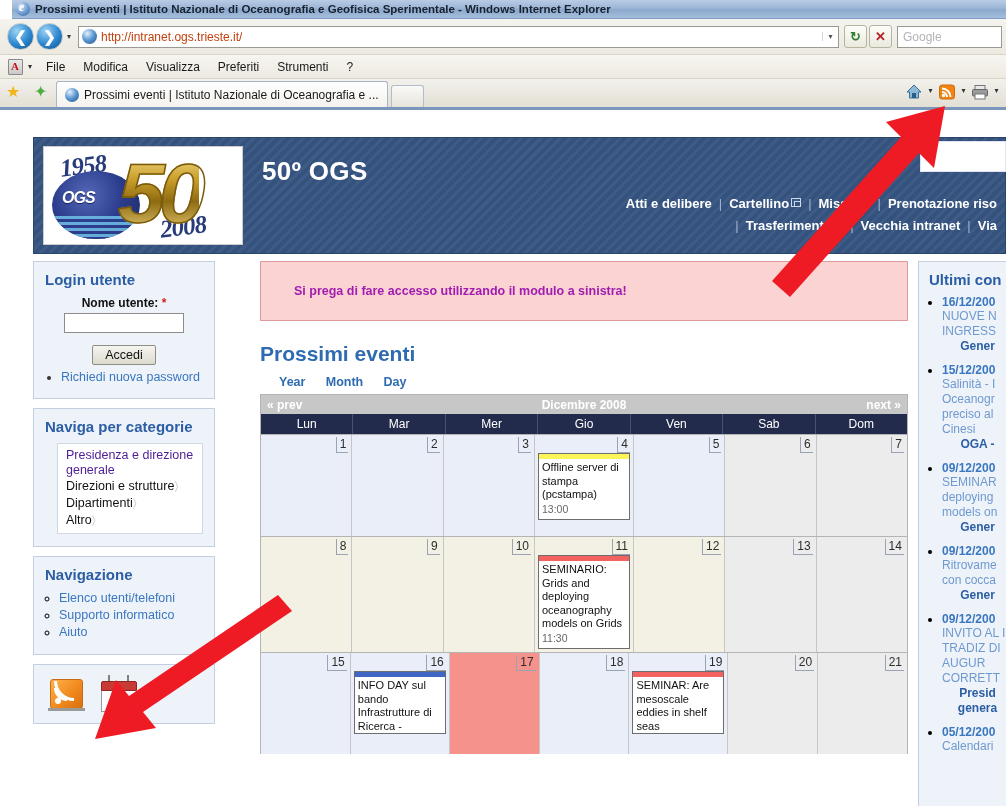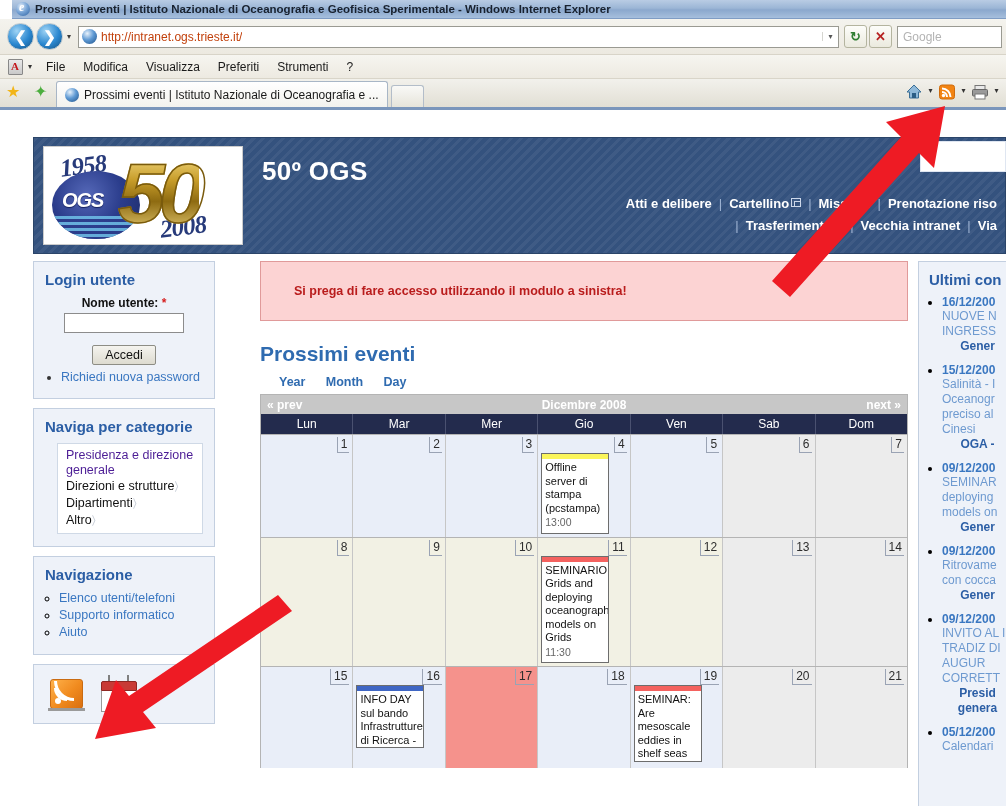--- a/index.html
+++ b/index.html
@@ -195,21 +195,21 @@
     overflow:hidden;
   }
   .logo .globe:before{
     content:"";position:absolute;left:0;bottom:0;width:100%;height:34%;
     background:repeating-linear-gradient(to bottom,#6fc0e8 0 3px,#2b3d8c 3px 6px);
     opacity:.85;
   }
   .logo .ogstxt{
     position:absolute;left:18px;top:42px;z-index:3;
     font-family:"Liberation Sans",sans-serif;font-weight:bold;font-style:italic;
-    font-size:20px;color:#fff;letter-spacing:-1px;
+    font-size:16px;color:#fff;letter-spacing:-1px;
     text-shadow:0 1px 1px #14205c;
   }
   .logo .fifty{
     position:absolute;left:74px;top:4px;z-index:2;
     font-family:"Liberation Sans",sans-serif;font-weight:bold;font-style:italic;
     font-size:84px;line-height:84px;letter-spacing:-6px;
     background:linear-gradient(to bottom,#f7e08a 0%,#c79c29 35%,#8e6b11 60%,#e9cf77 100%);
     -webkit-background-clip:text;background-clip:text;color:transparent;
     -webkit-text-stroke:1.5px #7a5b0d;
   }
@@ -304,21 +304,21 @@
   .calbadge .num{position:absolute;left:3px;top:17px;width:36px;text-align:center;font-size:16px;font-weight:bold;color:#1a1a1a;font-family:"Liberation Serif",serif;}
   .calbadge .r1{position:absolute;left:10px;top:1px;width:2px;height:9px;background:#808080;}
   .calbadge .r2{position:absolute;left:29px;top:1px;width:2px;height:9px;background:#808080;}
 
   
   .centercol{ position:absolute; left:260px; top:142px; width:648px; }
   .msgbox{
     background:#fcd3d3; border:1px solid #e09a9a;
     height:60px; display:flex;align-items:center;
     padding-left:33px;
-    font-size:12.5px;font-weight:bold;color:#b91c1c;
+    font-size:12.5px;font-weight:bold;color:#a21caf;
   }
   .pagetitle{
     margin:21px 0 9px 0;
     font-size:21px;font-weight:bold;color:#2f6bb0;
   }
   .viewtabs{ margin-left:19px; margin-bottom:5px; }
   .viewtabs a{
     color:#2f6bb0;text-decoration:none;font-size:12.5px;font-weight:bold;margin-right:17px;
   }
   .calwrap{ border:1px solid #b4b4b4; border-bottom:none; }
@@ -349,21 +349,21 @@
   .calcell.past{ background:#f2f1e4; }
   .calcell.today{ background:#f5928c; }
   .daynum{
     position:absolute; right:3px; top:2px;
     font-size:12px; color:#2d2d2d;
     border-left:1px solid #9aa3b4; border-bottom:1px solid #9aa3b4;
     padding:0 2px 1px 3px;
   }
   .evt{
     background:#fff;border:1px solid #6d6d6d;
-    width:68px; margin-top:15px;
+    width:92px; margin-top:15px;
     font-size:11px; line-height:13.5px; color:#111;
     overflow:hidden;
   }
   .evt .stripe{ height:5px; }
   .evt .ttl{ padding:2px 3px 0 3px; font-weight:normal; }
   .evt .tm{ padding:1px 3px 3px 3px; color:#666; font-size:10.5px; }
 
   
   .rightcol{
     position:absolute; left:918px; top:142px; width:96px;

